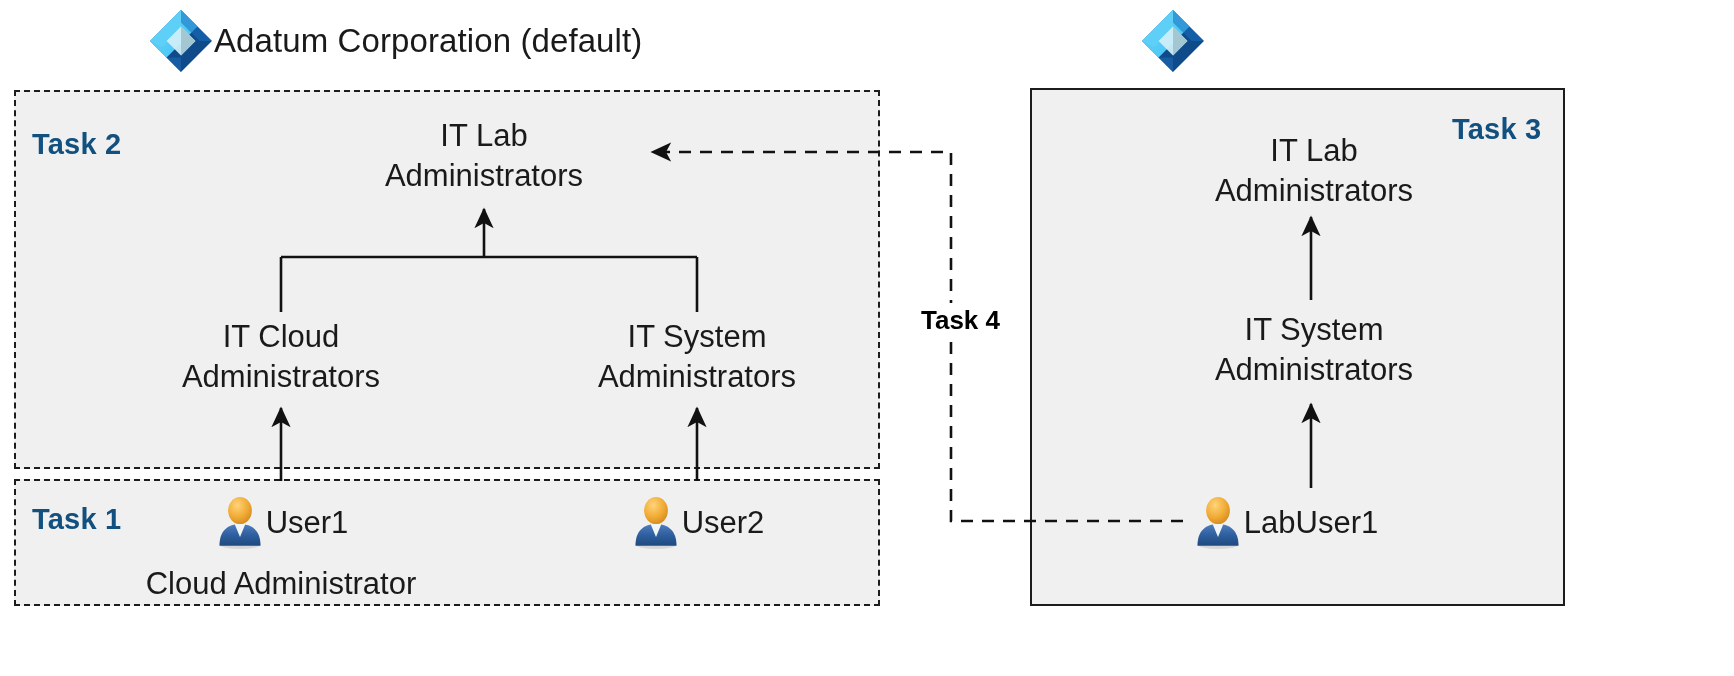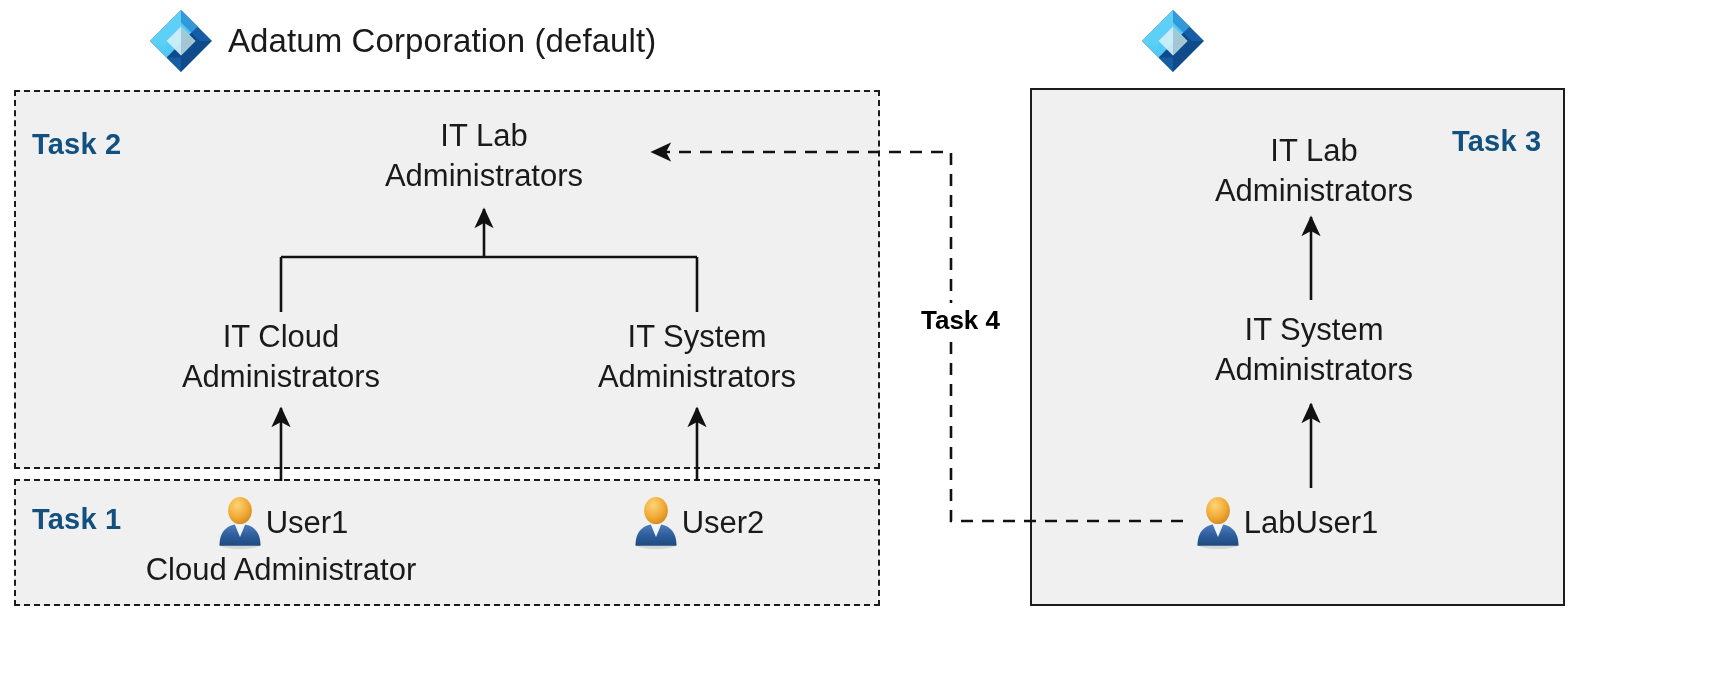--- a/index.html
+++ b/index.html
@@ -14,21 +14,20 @@
     height: 676px;
     background: #ffffff;
     overflow: hidden;
   }
 
   
   .tenant-header {
     position: absolute;
     display: flex;
     align-items: center;
-    gap: 14px;
     white-space: nowrap;
   }
   .tenant-title {
     font-size: 33px;
     color: #1a1a1a;
     font-weight: 400;
     letter-spacing: 0.1px;
   }
   .aad-icon { width: 66px; height: 66px; display: block; flex: 0 0 auto; }
 
@@ -79,21 +78,21 @@
   .user-icon { width: 52px; height: 54px; display: block; flex: 0 0 auto; }
   .user-name {
     font-size: 31px;
     color: #1a1a1a;
     line-height: 1.1;
   }
   .user-role {
     font-size: 31px;
     color: #1a1a1a;
     line-height: 1.25;
-    margin-top: 1px;
+    margin-top: 15px;
   }
 
   
   #wires {
     position: absolute;
     top: 0; left: 0;
     width: 1734px; height: 676px;
     pointer-events: none;
   }
   .wire { stroke: #111111; stroke-width: 2.6px; fill: none; }
@@ -212,21 +211,21 @@
         <ellipse cx="24" cy="45" rx="19" ry="4" fill="#000" opacity="0.10"></ellipse>
         <path d="M5 46 C5 32 13 26 24 26 C35 26 43 32 43 46 Z" fill="url(#bodyB)"></path>
         <path d="M19 26 L24 38 L29 26 L24 23 Z" fill="#f2f5f8"></path>
         <ellipse cx="24" cy="13.5" rx="11" ry="12.5" fill="url(#headB)"></ellipse>
       </svg>
       <span class="user-name">User2</span>
     </div>
   </div>
 
   <div class="region solid" style="left:1030px; top:88px; width:535px; height:518px;"></div>
-  <div class="task-label" style="left:1452px; top:113px;margin-top:12px;">Task 3</div>
+  <div class="task-label" style="left:1452px; top:113px;">Task 3</div>
 
   <div class="node-text" style="left:1314px; top:131px; width:340px;">IT Lab
 Administrators</div>
 
   <div class="node-text" style="left:1314px; top:310px; width:340px;">IT System
 Administrators</div>
 
   <div class="user-entry" style="left:1285px; top:496px; width:420px;">
     <div class="user-row">
       <svg class="user-icon" viewBox="0 0 48 50">

